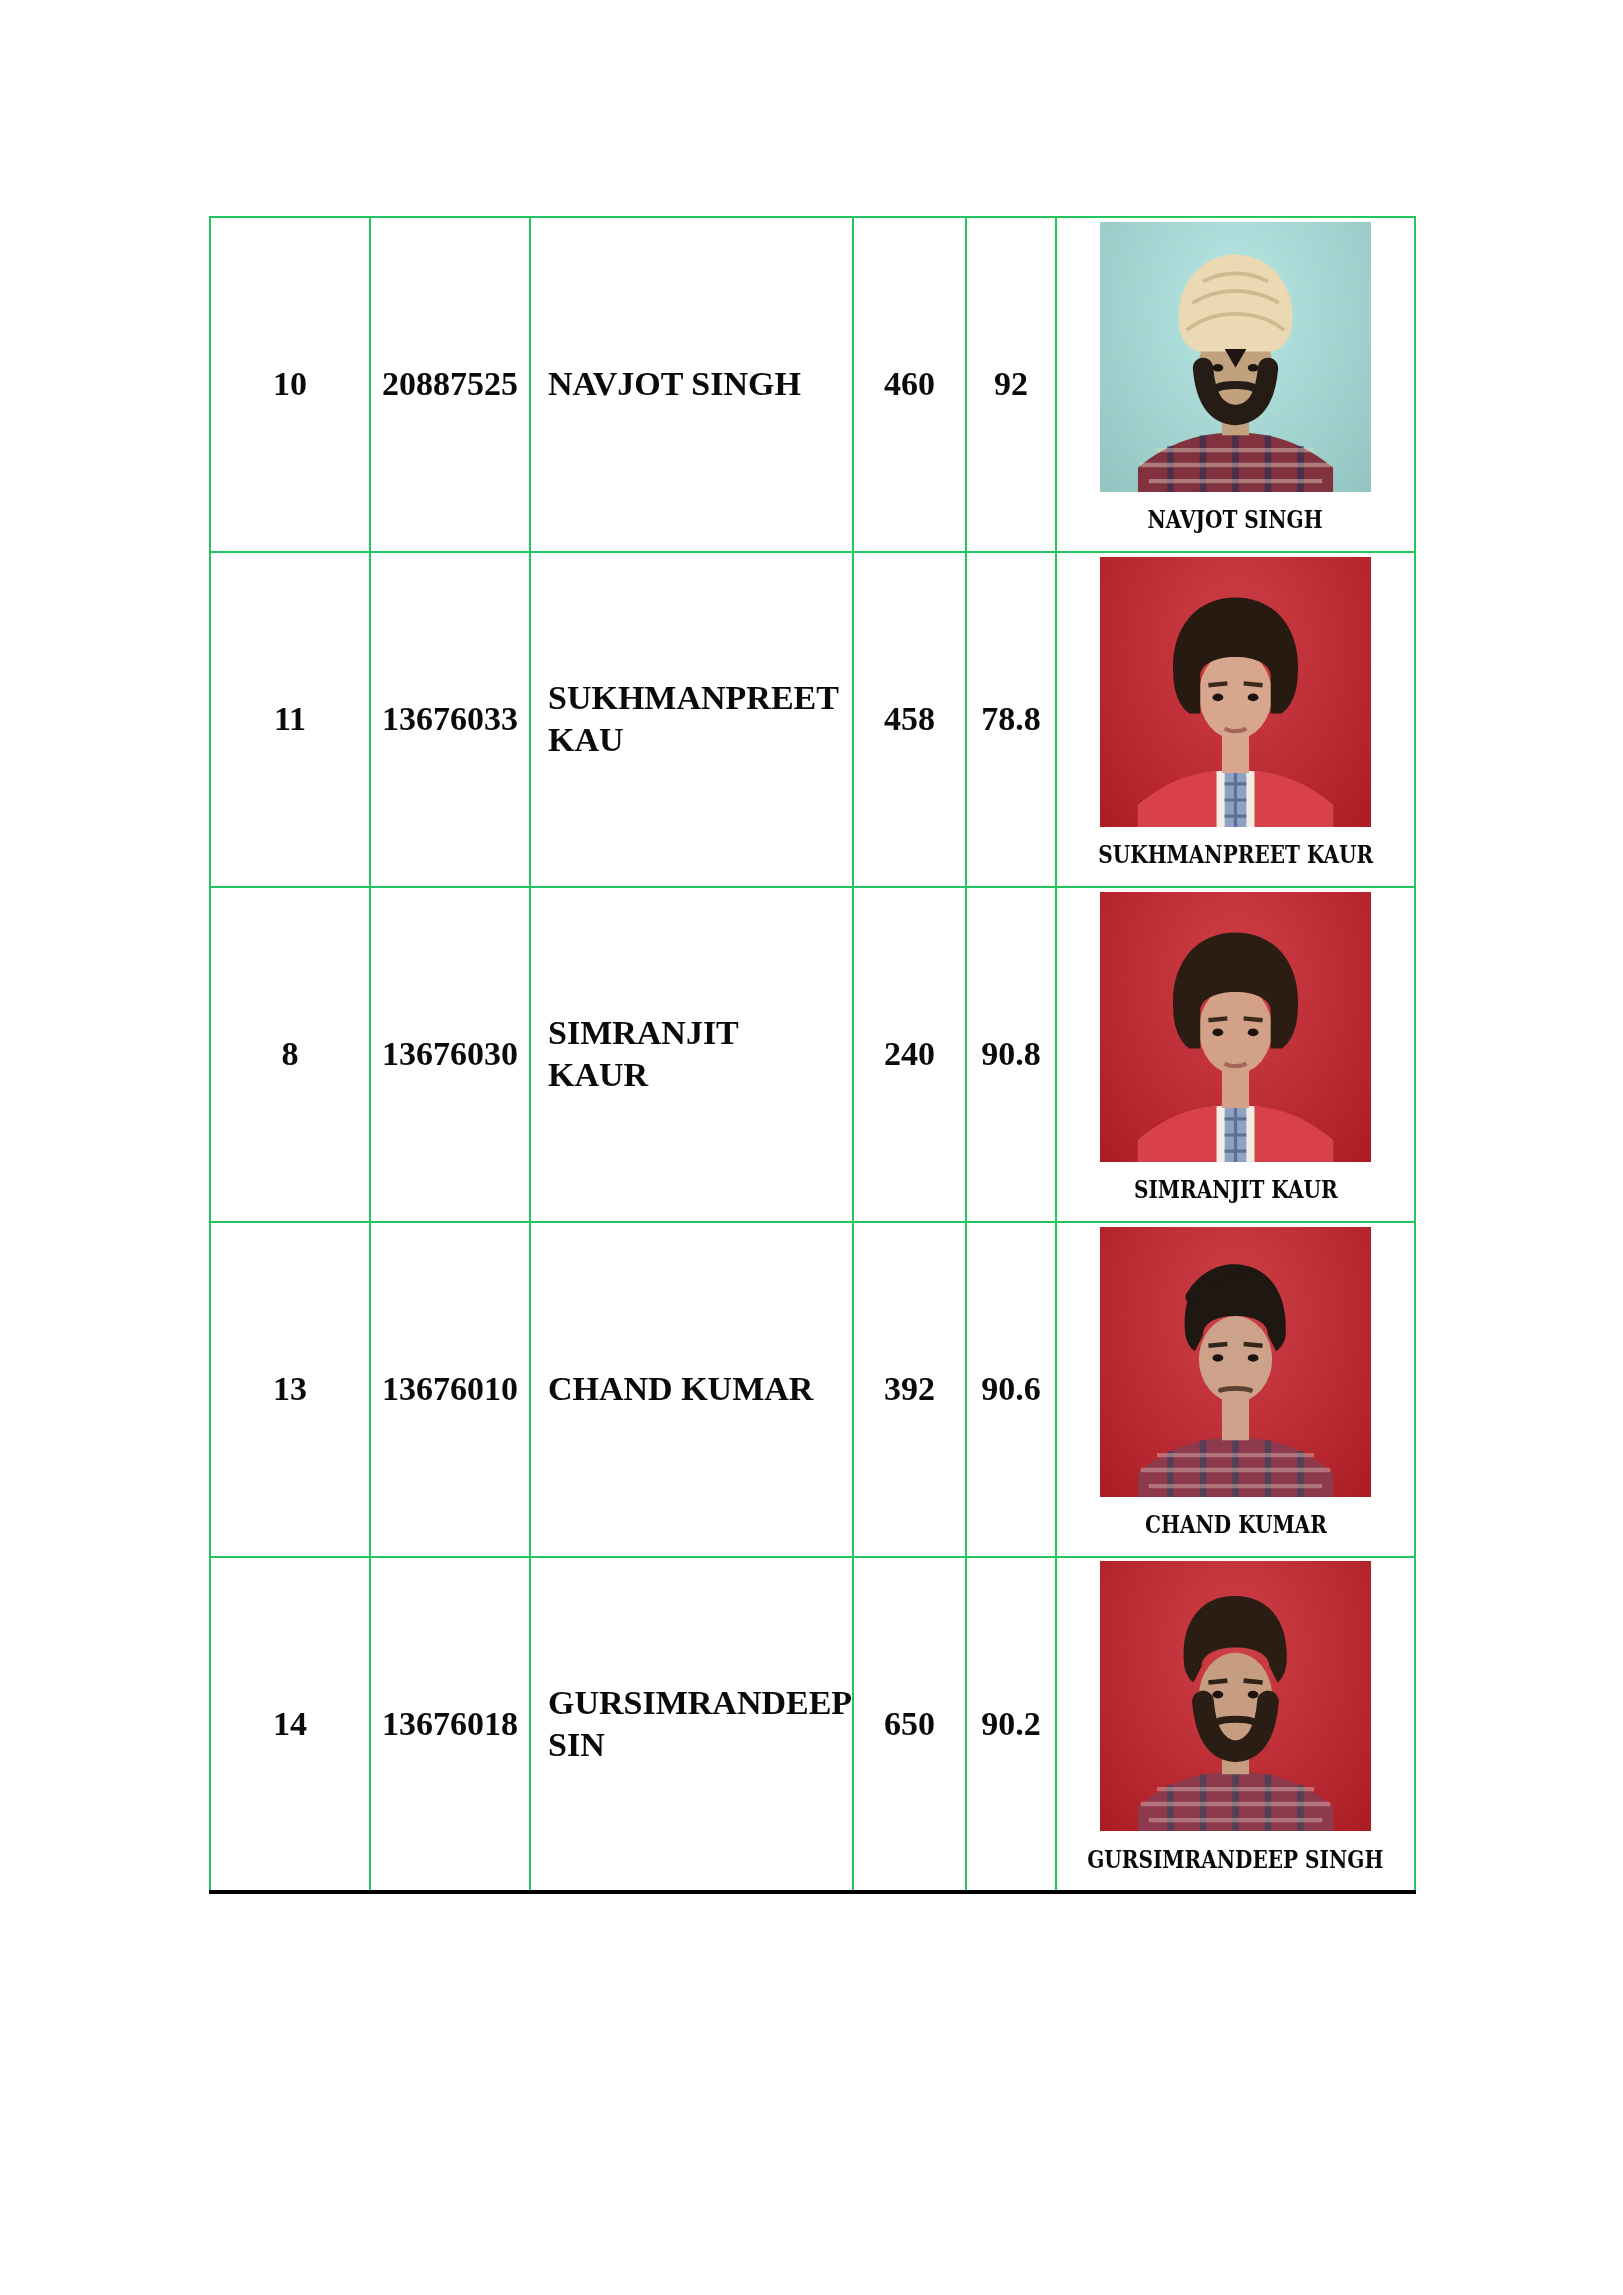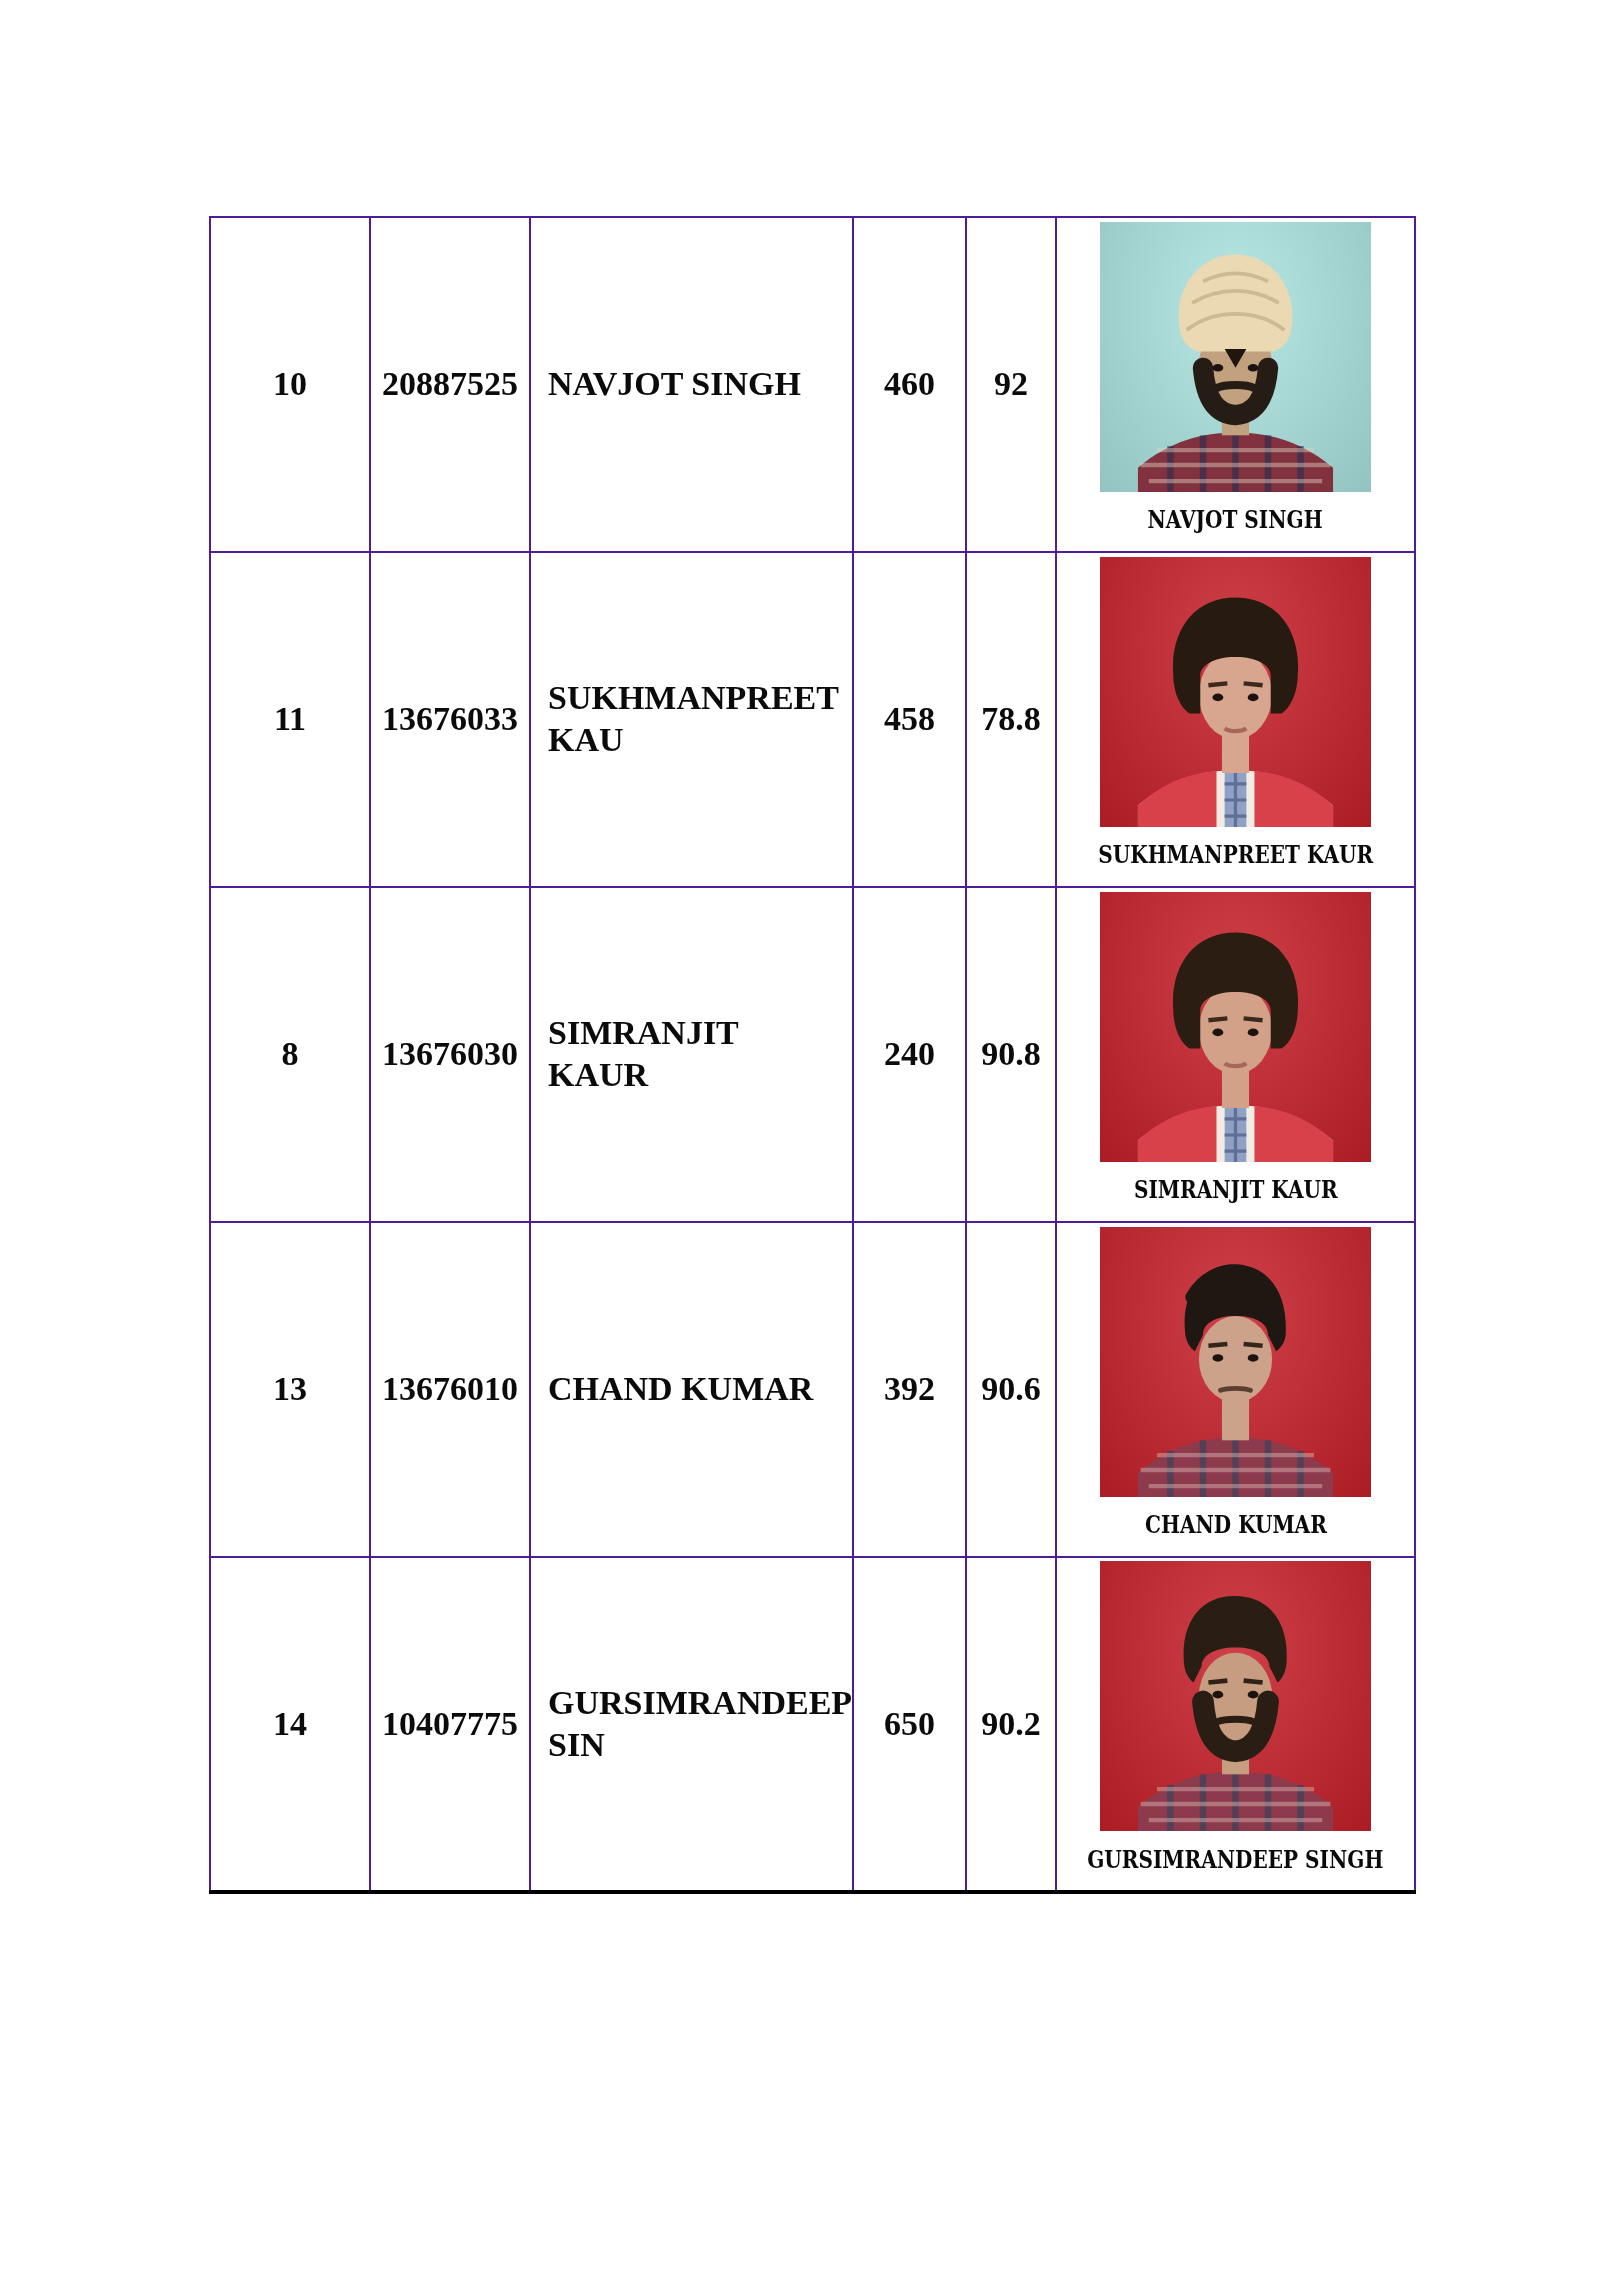--- a/index.html
+++ b/index.html
@@ -16,21 +16,21 @@
     position: absolute;
     left: 209px;
     top: 216px;
     width: 1204px;
     border-collapse: collapse;
     table-layout: fixed;
     border: 2px solid #000;
     border-bottom-width: 4.6px;
   }
   .results-table td {
-    border: 2px solid #4c1d95;
+    border: 2px solid #22c55e;
     height: 329px;
     font-weight: bold;
     font-size: 34px;
     line-height: 1.25;
     color: #0b0b0b;
     vertical-align: middle;
     overflow: hidden;
   }
   td.c-sn, td.c-roll, td.c-marks, td.c-pct { text-align: center; }
   td.c-name { text-align: left; padding: 0 6.5px 0 17px; }
@@ -411,21 +411,21 @@
       </div>
       <div class="caption">CHAND KUMAR</div>
     </td>
   </tr>
 
   <tr>
     <td class="c-sn">
       <span>14</span>
     </td>
     <td class="c-roll">
-      <span>10407775</span>
+      <span>13676018</span>
     </td>
     <td class="c-name">
       <span>GURSIMRANDEEP SIN</span>
     </td>
     <td class="c-marks">
       <span>650</span>
     </td>
     <td class="c-pct">
       <span>90.2</span>
     </td>

